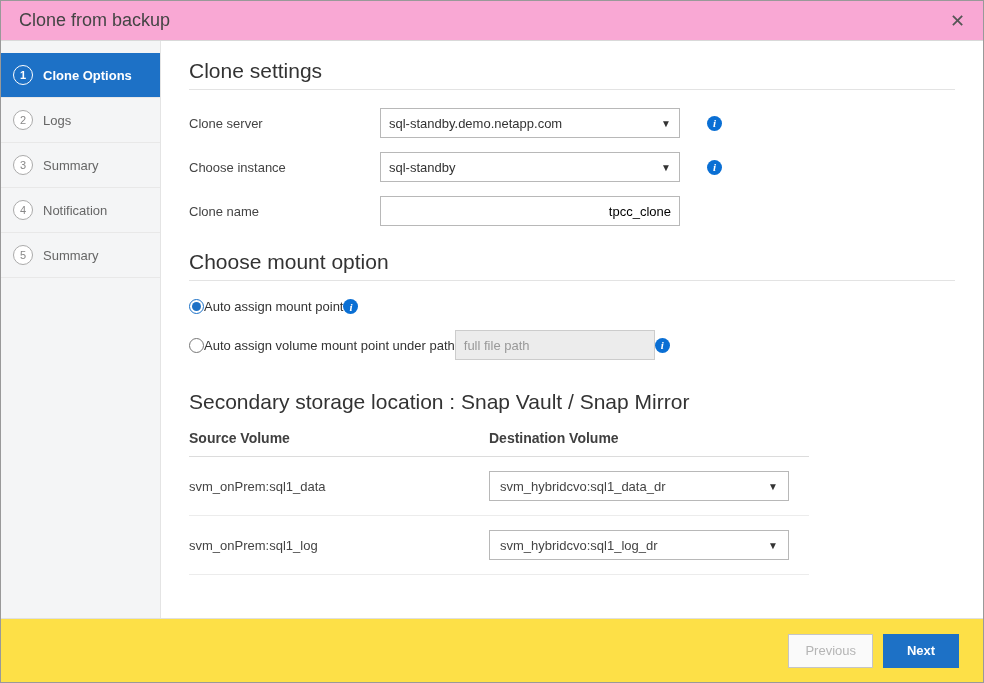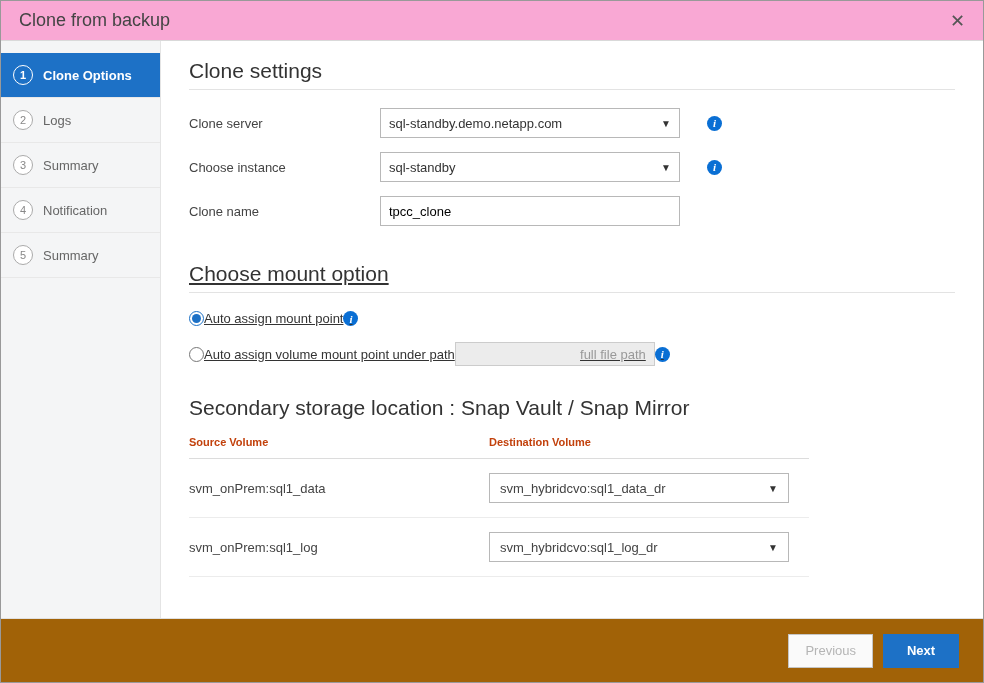--- a/index.html
+++ b/index.html
@@ -108,73 +108,72 @@
     padding: 0 8px;
     font-size: 13px;
     display: flex;
     align-items: center;
     justify-content: space-between;
     gap: 8px;
     width: 300px;
     margin-left: 44px;
   }
   .select { cursor: pointer; }
-  .text-input { outline: none; }
+  .text-input { outline: none; text-align: right; }
   .caret {
     font-size: 10px;
     color: #333;
   }
   .info-icon {
     width: 15px; height: 15px;
     border-radius: 50%;
     background: #0a6fd4;
     color: #fff;
     font-size: 11px;
     font-weight: 700;
     display: inline-flex;
     align-items: center;
     justify-content: center;
     font-family: Georgia, serif;
     font-style: italic;
   }
-  .mount-section { margin-top: 36px; text-decoration: underline; }
+  .mount-section { margin-top: 24px; }
   .radio-row {
     display: flex;
     align-items: center;
     margin-bottom: 16px;
   }
   .radio-row input[type=radio]{
     accent-color: #1d71c6;
     width: 15px; height: 15px;
   }
   .radio-row label { color: #333; }
   .disabled-input {
     width: 200px;
-    height: 24px;
+    height: 30px;
     border: 1px solid #ccc;
     background: #ececec;
     color: #999;
     padding: 0 8px;
     display: flex;
     align-items: center;
-    justify-content: flex-end;
   }
   .storage-section { margin-top: 30px; }
   .tbl {
     width: 620px;
     border-collapse: collapse;
     margin-top: 6px;
   }
   .tbl th {
     text-align: left;
     font-weight: 600;
-    color: #c2410c;
+    color: #404040;
     padding: 10px 8px 10px 0;
     border-bottom: 1px solid #dcdcdc;
-    font-size: 11px;
+    font-size: 14px;
   }
   .tbl td {
     padding: 14px 12px 14px 0;
     border-bottom: 1px solid #ececec;
     vertical-align: middle;
     color: #444;
   }
   .dest-select {
     width: 300px;
     height: 30px;
@@ -187,21 +186,21 @@
     cursor: pointer;
   }
   .footer {
     height: 64px;
     border-top: 1px solid #e0e0e0;
     display: flex;
     align-items: center;
     justify-content: flex-end;
     padding: 0 24px;
     gap: 10px;
-    background: #a16207;
+    background: #fde047;
   }
   .btn {
     height: 34px;
     min-width: 76px;
     padding: 0 16px;
     border: 1px solid #c5c5c5;
     background: #fff;
     font-size: 13px;
     cursor: pointer;
   }

